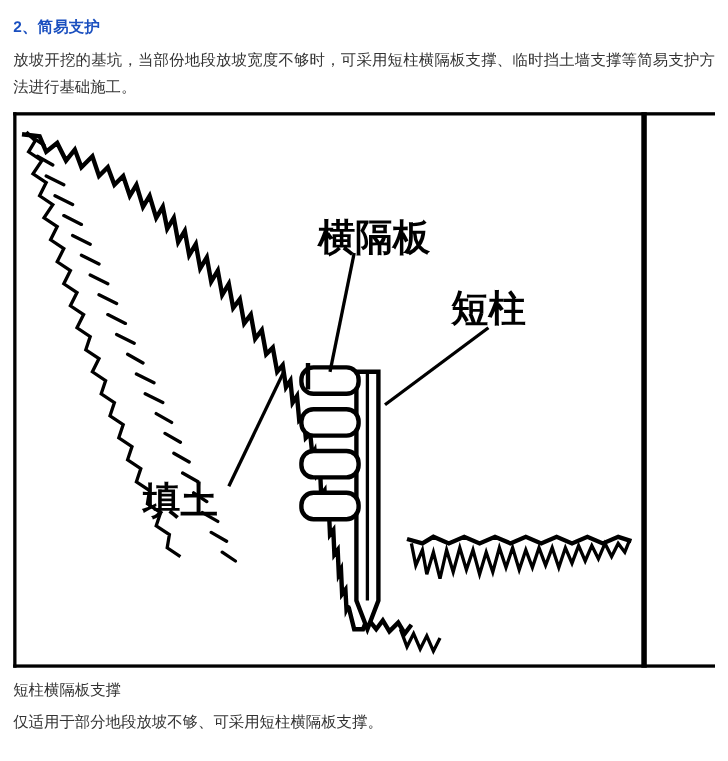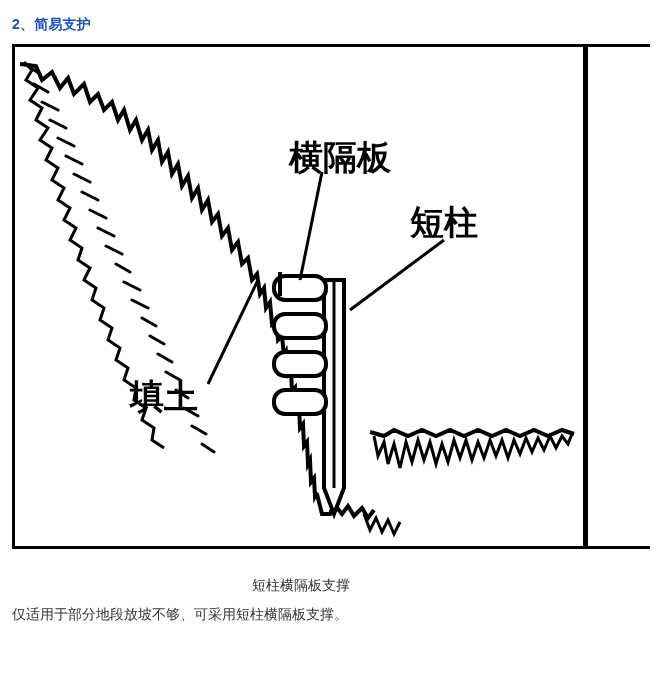--- a/index.html
+++ b/index.html
@@ -64,22 +64,22 @@
   }
   .figure-svg {
     position: absolute;
     left: 0;
     top: 0;
   }
   .caption {
     font-size: 14px;
     line-height: 22px;
     color: #333333;
-    text-align: center;
-    padding-top: 28px;
+    text-align: left;
+    padding-top: 12px;
     width: 578px;
     margin-left: 12px;
   }
   .footer-text {
     font-size: 14px;
     line-height: 24px;
     color: #333333;
     padding: 6px 12px 0 12px;
   }
   .fig-label {
@@ -88,20 +88,21 @@
     fill: #000000;
   }
 </style>
 </head>
 <body>
 
 <div class="page">
 
   <div class="section-heading">2、简易支护</div>
 
+  <div class="body-text">放坡开挖的基坑，当部份地段放坡宽度不够时，可采用短柱横隔板支撑、临时挡土墙支撑等简易支护方法进行基础施工。</div>
 
   <div class="figure-wrap">
     <div class="figure-frame"></div>
     <div class="figure-right-bar"></div>
 
     <svg class="figure-svg" width="638" height="505" viewBox="0 0 638 505">
 
       <path d="M8,20 L24,22 L30,36 L40,28 L48,44 L56,34 L62,50 L72,40 L78,58 L86,50 L92,66 L100,58 L106,76 L112,66 L118,86 L124,76 L130,96 L136,86 L140,106 L146,96 L150,118 L156,108 L160,130 L166,120 L170,142 L176,132 L180,154 L186,144 L190,166 L196,156 L200,178 L206,170 L210,192 L216,184 L220,206 L226,198 L230,220 L236,214 L240,236 L245,230 L248,250 L252,244 L254,264 L258,258 L260,280 L264,276 L266,296 L270,292 L272,312 L274,308 L276,330 L279,326 L280,348 L283,344 L284,366 L287,362 L288,384 L291,380 L292,402 L295,398 L296,420 L298,416 L299,438 L302,434 L303,452 L305,448" fill="none" stroke="#000000" stroke-width="4" stroke-linejoin="miter"></path>
 
       <path d="M16,22 L28,30 M22,40 L36,48 M30,58 L46,66 M38,76 L54,84 M46,94 L62,102 M54,112 L70,120 M62,130 L78,138 M70,148 L86,156 M78,166 L94,174 M86,184 L102,192 M94,202 L110,210 M104,220 L118,228 M112,238 L128,246 M120,256 L136,264 M130,274 L144,282 M138,292 L152,300 M146,310 L160,318 M154,328 L168,336 M164,346 L176,354 M172,364 L186,372 M180,382 L194,390 M190,400 L202,408" fill="none" stroke="#000000" stroke-width="3" stroke-linecap="round"></path>

